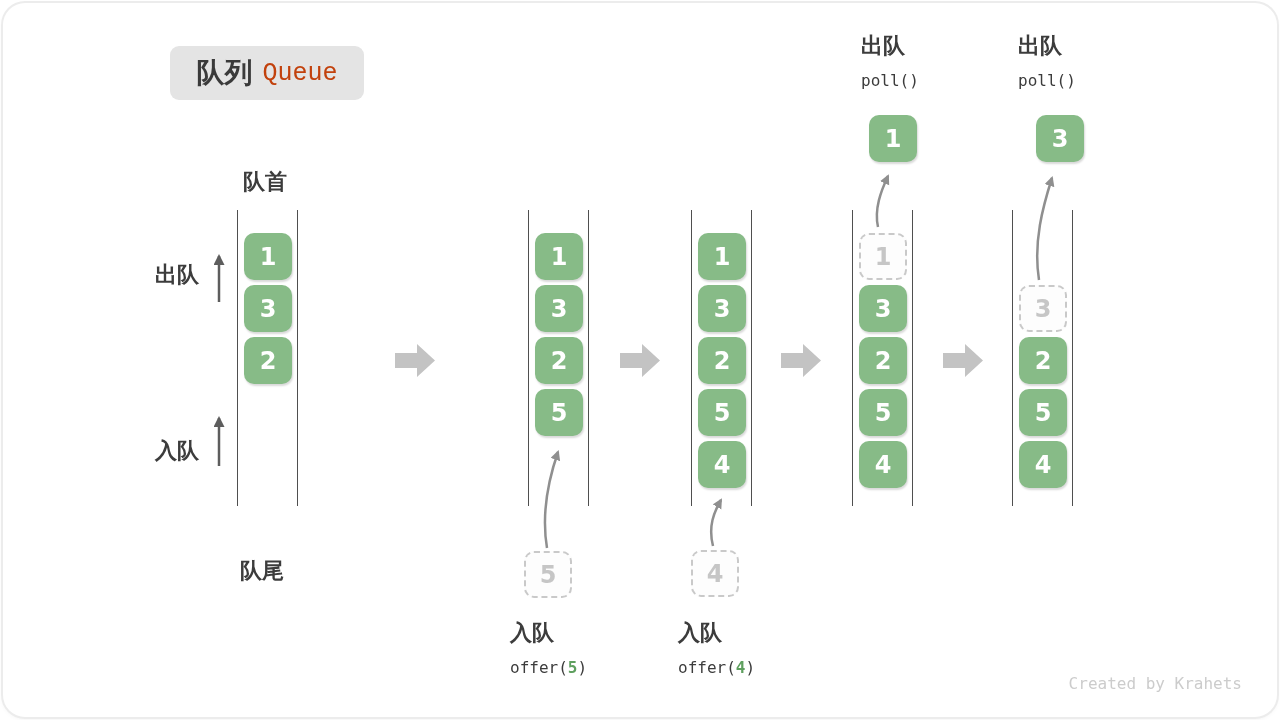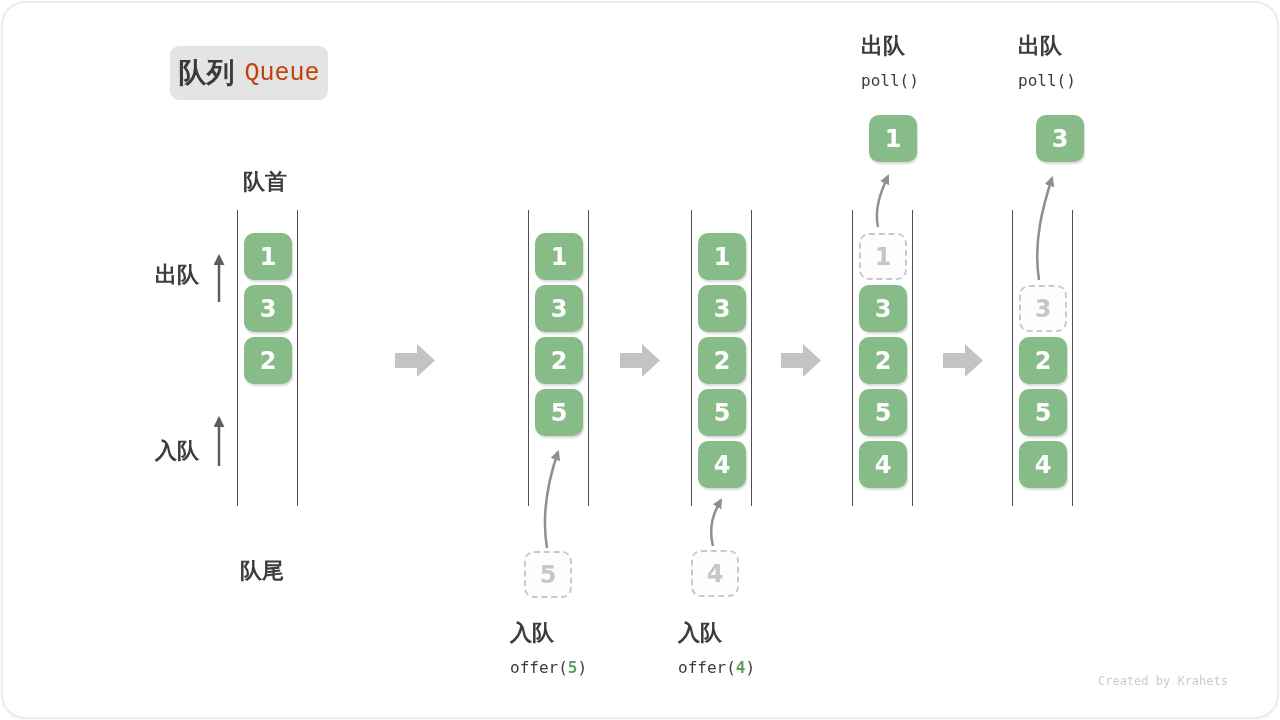--- a/index.html
+++ b/index.html
@@ -3,21 +3,21 @@
 <meta charset="utf-8">
 <style>
   html,body{margin:0;padding:0;background:#fff;}
   *{box-sizing:border-box;}
   .stage{position:relative;width:1280px;height:720px;background:#fff;overflow:hidden;
          font-family:"Liberation Sans", sans-serif;}
   .card{position:absolute;inset:3px;border-radius:22px;background:#fff;
         box-shadow:0 0 0 2px #ececec, 0 2px 5px rgba(0,0,0,.06);}
 
   
-  .title-box{position:absolute;left:170px;top:46px;width:158px;height:54px;
+  .title-box{position:absolute;left:170px;top:46px;width:194px;height:54px;
              background:#e4e4e4;border-radius:9px;display:flex;align-items:center;
              justify-content:center;gap:10px;}
   .title-zh{font-weight:700;font-size:28px;color:#3a3a3a;}
   .title-en{font-family:Liberation Mono, monospace;font-size:25px;color:#c2410c;}
 
   
   .zh{position:absolute;font-weight:700;font-size:22px;color:#3c3c3c;white-space:nowrap;}
 
   
   .col{position:absolute;top:210px;width:61px;height:296px;
@@ -45,22 +45,22 @@
   .op-zh{font-weight:700;font-size:22px;color:#3c3c3c;}
   .arg-green{color:#5FA05F;font-weight:700;}
 
   
   .barrow{position:absolute;top:344px;width:40px;height:33px;background:#c3c3c3;
           clip-path:polygon(0 27%,55% 27%,55% 0,100% 50%,55% 100%,55% 73%,0 73%);}
   .a1{left:395px}.a2{left:620px}.a3{left:781px}.a4{left:943px}
 
   .overlay{position:absolute;inset:0;pointer-events:none;}
 
-  .watermark{position:absolute;right:52px;top:674px;
-             font-family:"DejaVu Sans Mono", monospace;font-size:12px;color:#cccccc;}
+  .watermark{position:absolute;right:38px;top:674px;
+             font-family:"DejaVu Sans Mono", monospace;font-size:16px;color:#cccccc;}
 </style>
 </head>
 <body>
 
 <div class="stage">
   <div class="card"></div>
 
   <svg class="overlay" width="1280" height="720">
     <defs>
       <marker id="ah-gray" markerWidth="11" markerHeight="11" refX="8" refY="5" orient="auto" markerUnits="userSpaceOnUse">

